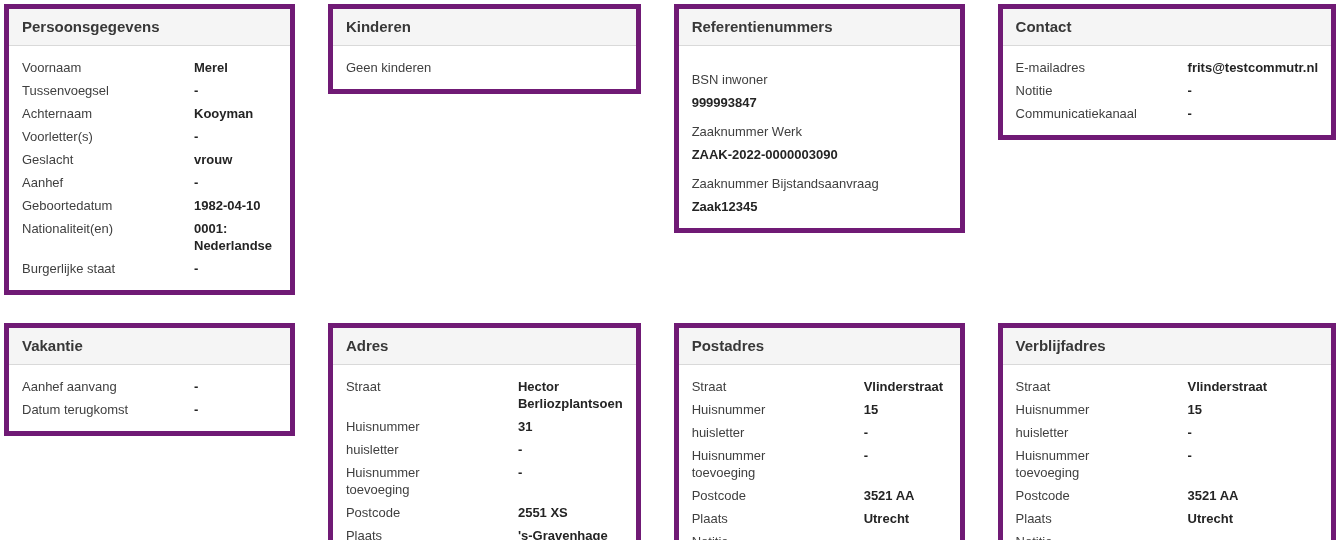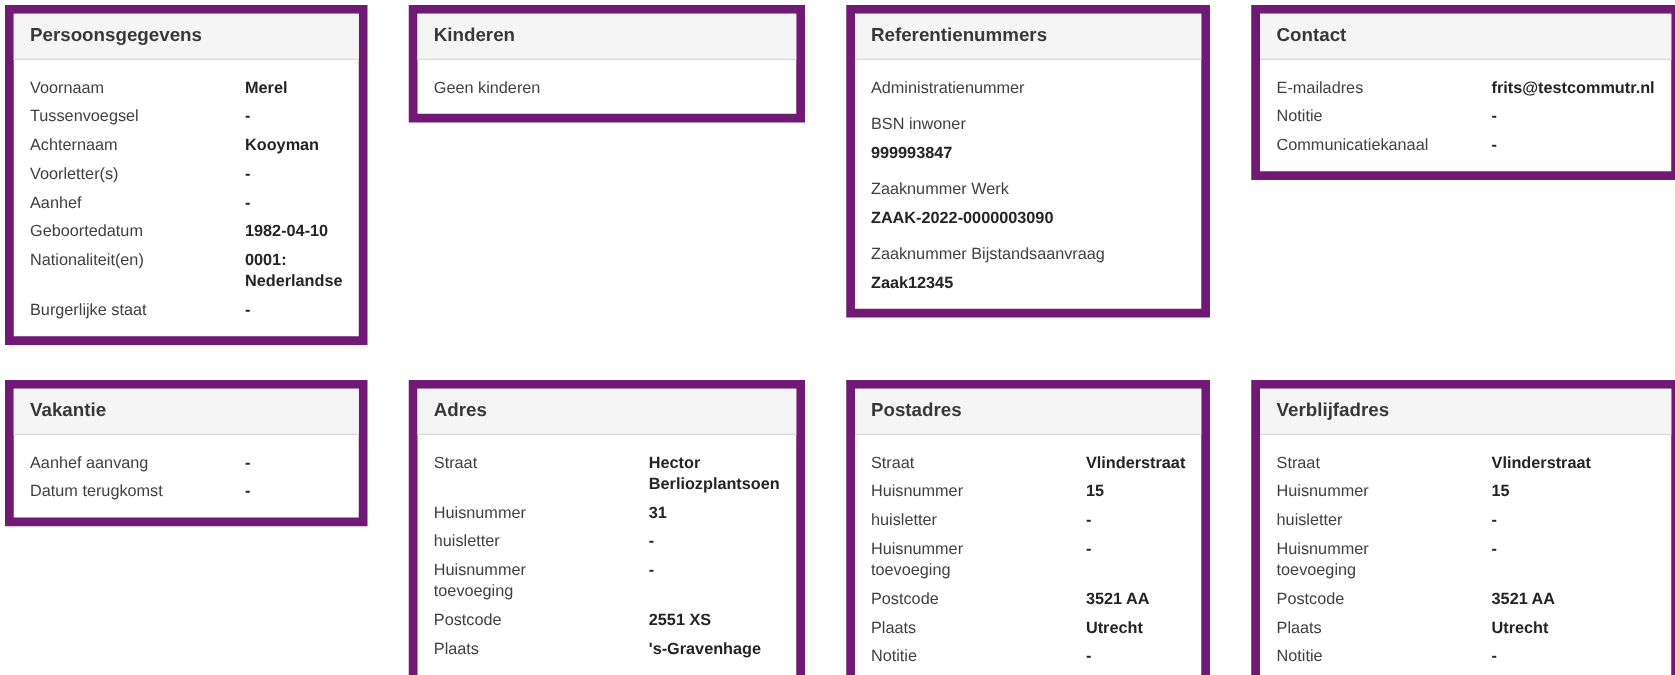--- a/index.html
+++ b/index.html
@@ -12,21 +12,21 @@
   .page {
     display: grid;
     grid-template-columns: repeat(4, 1fr);
     column-gap: 33px;
     row-gap: 28px;
     align-items: start;
     padding: 4px;
   }
   .card {
     background: #ffffff;
-    border: 7px solid #701a75;
+    border: 5px solid #701a75;
   }
   .card-header {
     background: #f5f5f5;
     border-bottom: 1px solid #d9d9d9;
     padding: 9px 13px;
   }
   .card-title {
     font-size: 15px;
     font-weight: bold;
     line-height: 18px;
@@ -72,20 +72,24 @@
       </div>
       <div class="kv">
         <span class="k">Achternaam</span>
         <span class="v">Kooyman</span>
       </div>
       <div class="kv">
         <span class="k">Voorletter(s)</span>
         <span class="v">-</span>
       </div>
       <div class="kv">
+        <span class="k">Geslacht</span>
+        <span class="v">vrouw</span>
+      </div>
+      <div class="kv">
         <span class="k">Aanhef</span>
         <span class="v">-</span>
       </div>
       <div class="kv">
         <span class="k">Geboortedatum</span>
         <span class="v">1982-04-10</span>
       </div>
       <div class="kv">
         <span class="k">Nationaliteit(en)</span>
         <span class="v">0001: Nederlandse</span>
@@ -105,21 +109,20 @@
       <div class="empty-text">Geen kinderen</div>
     </div>
   </section>
 
   <section class="card">
     <header class="card-header">
       <h2 class="card-title">Referentienummers</h2>
     </header>
     <div class="card-body">
       <div class="stack-item">
-        <div class="k">Administratienummer</div>
       </div>
       <div class="stack-item">
         <div class="k">BSN inwoner</div>
         <div class="v">999993847</div>
       </div>
       <div class="stack-item">
         <div class="k">Zaaknummer Werk</div>
         <div class="v">ZAAK-2022-0000003090</div>
       </div>
       <div class="stack-item">

